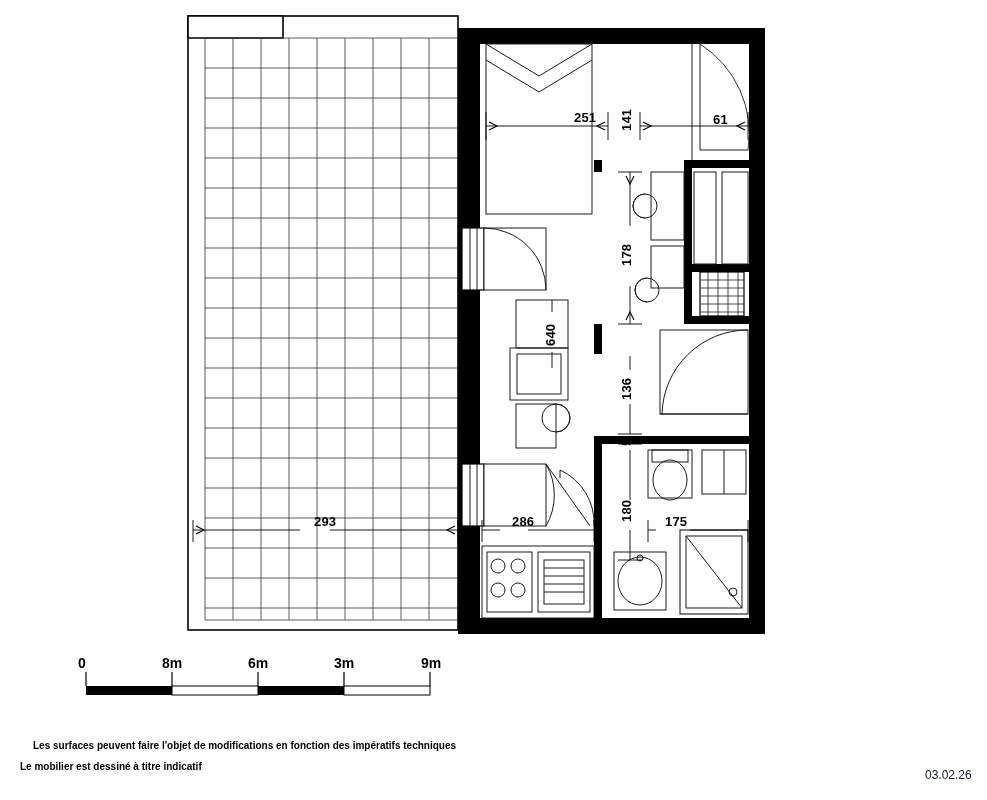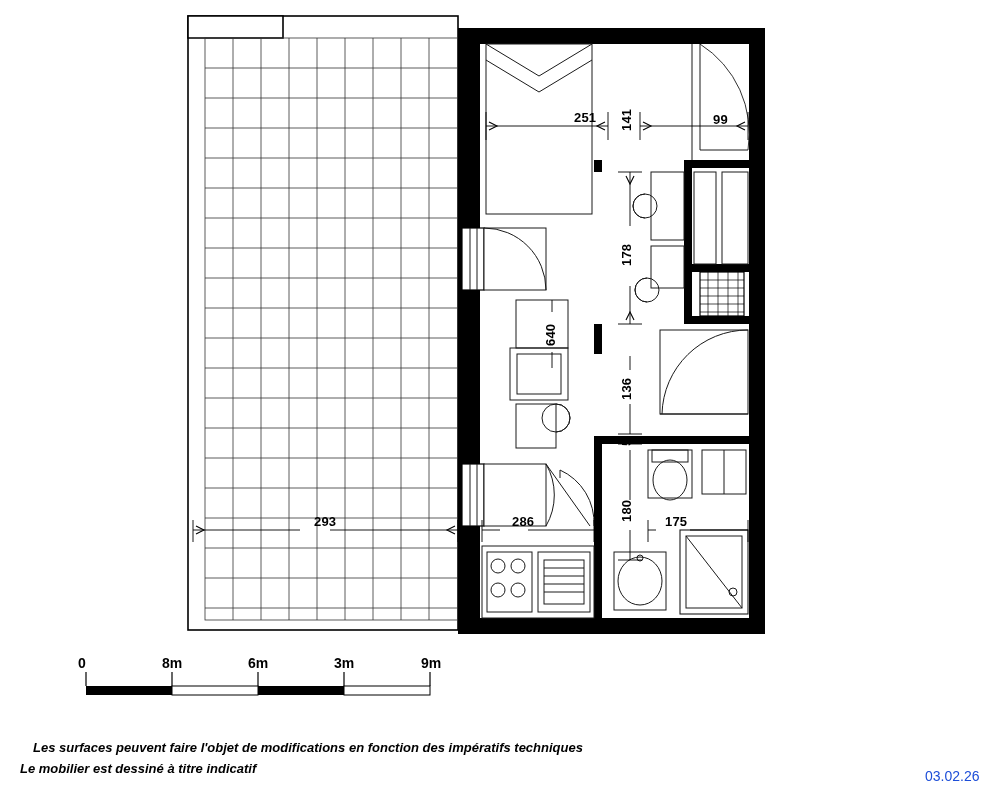--- a/index.html
+++ b/index.html
@@ -41,31 +41,30 @@
   .scale-label {
     position: absolute;
     font-size: 14px;
     font-weight: 700;
     color: #000;
     white-space: nowrap;
   }
 
   .note {
     position: absolute;
-    font-size: 13px;
-    font-style: italic;
+    font-size: 10px;
     font-weight: 700;
     color: #000;
     white-space: nowrap;
   }
 
   .date {
     position: absolute;
-    font-size: 14px;
-    color: #1d4ed8;
+    font-size: 12px;
+    color: #0f172a;
     white-space: nowrap;
   }
 </style>
 </head>
 <body>
 
 <svg id="plan" viewBox="0 0 987 800" xmlns="http://www.w3.org/2000/svg">
 
   <g>
 
@@ -311,21 +310,21 @@
     <line x1="430" y1="672" x2="430" y2="686" stroke="#000" stroke-width="1.2"></line>
     <rect x="86" y="686" width="86" height="9" fill="#000"></rect>
     <rect x="172" y="686" width="86" height="9" fill="#ffffff" stroke="#000" stroke-width="1"></rect>
     <rect x="258" y="686" width="86" height="9" fill="#000"></rect>
     <rect x="344" y="686" width="86" height="9" fill="#ffffff" stroke="#000" stroke-width="1"></rect>
   </g>
 </svg>
 
 <div class="dim-label" style="left:574px; top:110px;">251</div>
 <div class="dim-label vert" style="left:619px; top:131px;">141</div>
-<div class="dim-label" style="left:713px; top:112px;">99</div>
+<div class="dim-label" style="left:713px; top:112px;">61</div>
 <div class="dim-label vert" style="left:619px; top:266px;">178</div>
 <div class="dim-label vert" style="left:543px; top:346px;">640</div>
 <div class="dim-label vert" style="left:619px; top:400px;">136</div>
 <div class="dim-label vert" style="left:619px; top:446px;">5</div>
 <div class="dim-label" style="left:314px; top:514px;">293</div>
 <div class="dim-label" style="left:512px; top:514px;">286</div>
 <div class="dim-label vert" style="left:619px; top:522px;">180</div>
 <div class="dim-label" style="left:665px; top:514px;text-align:right;">175</div>
 
 <div class="scale-label" style="left:78px; top:655px;">0</div>

